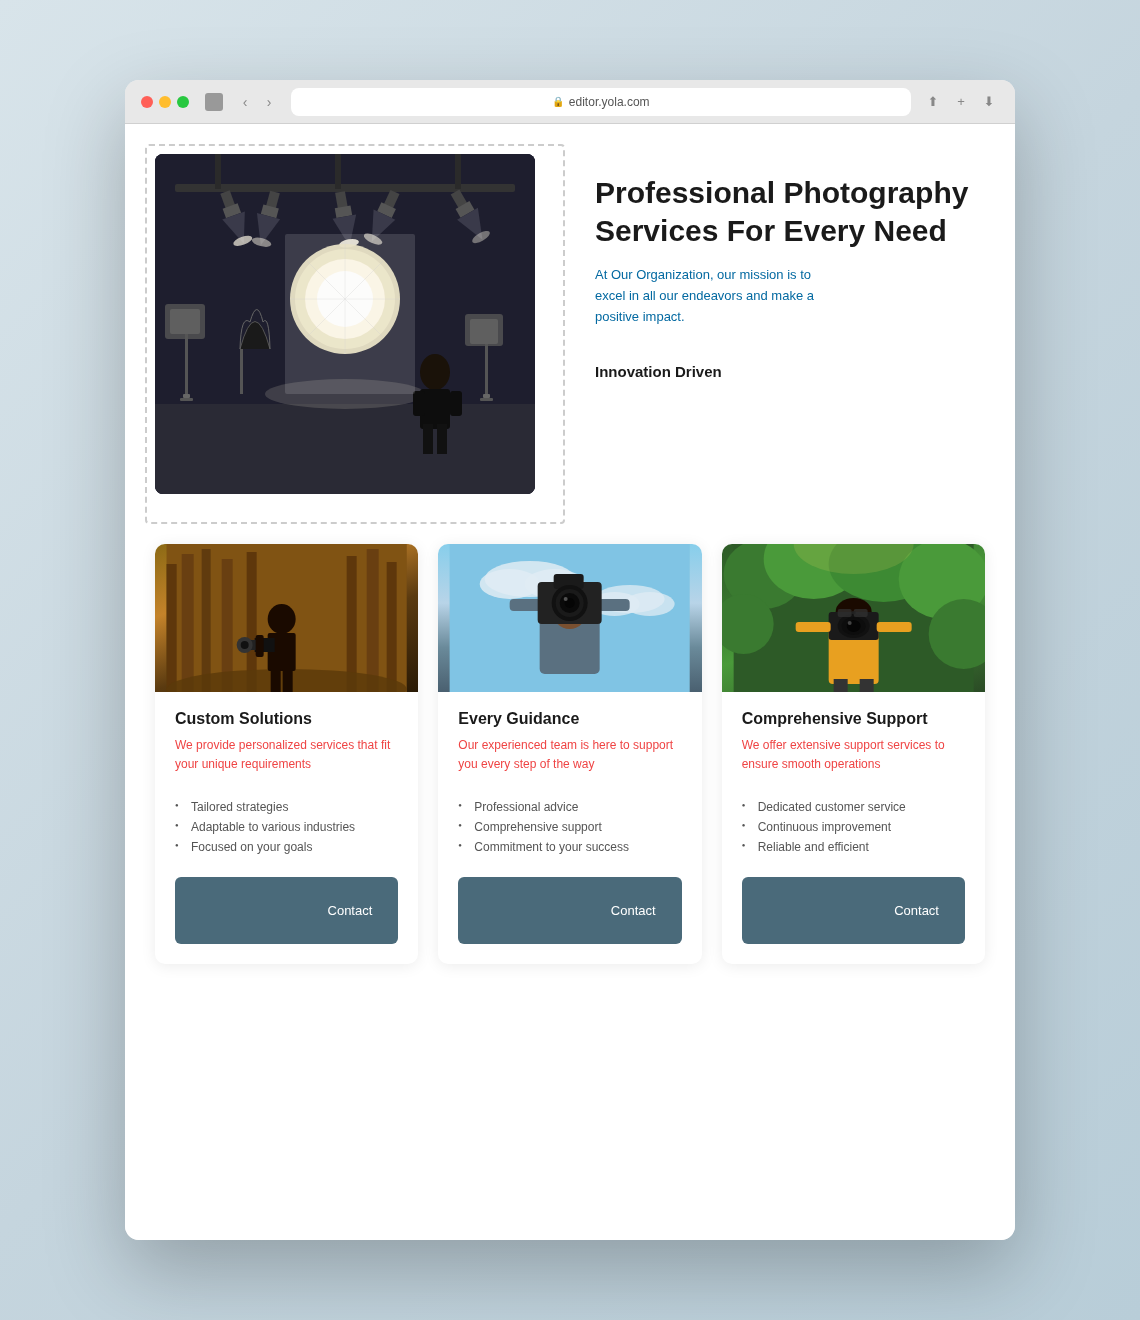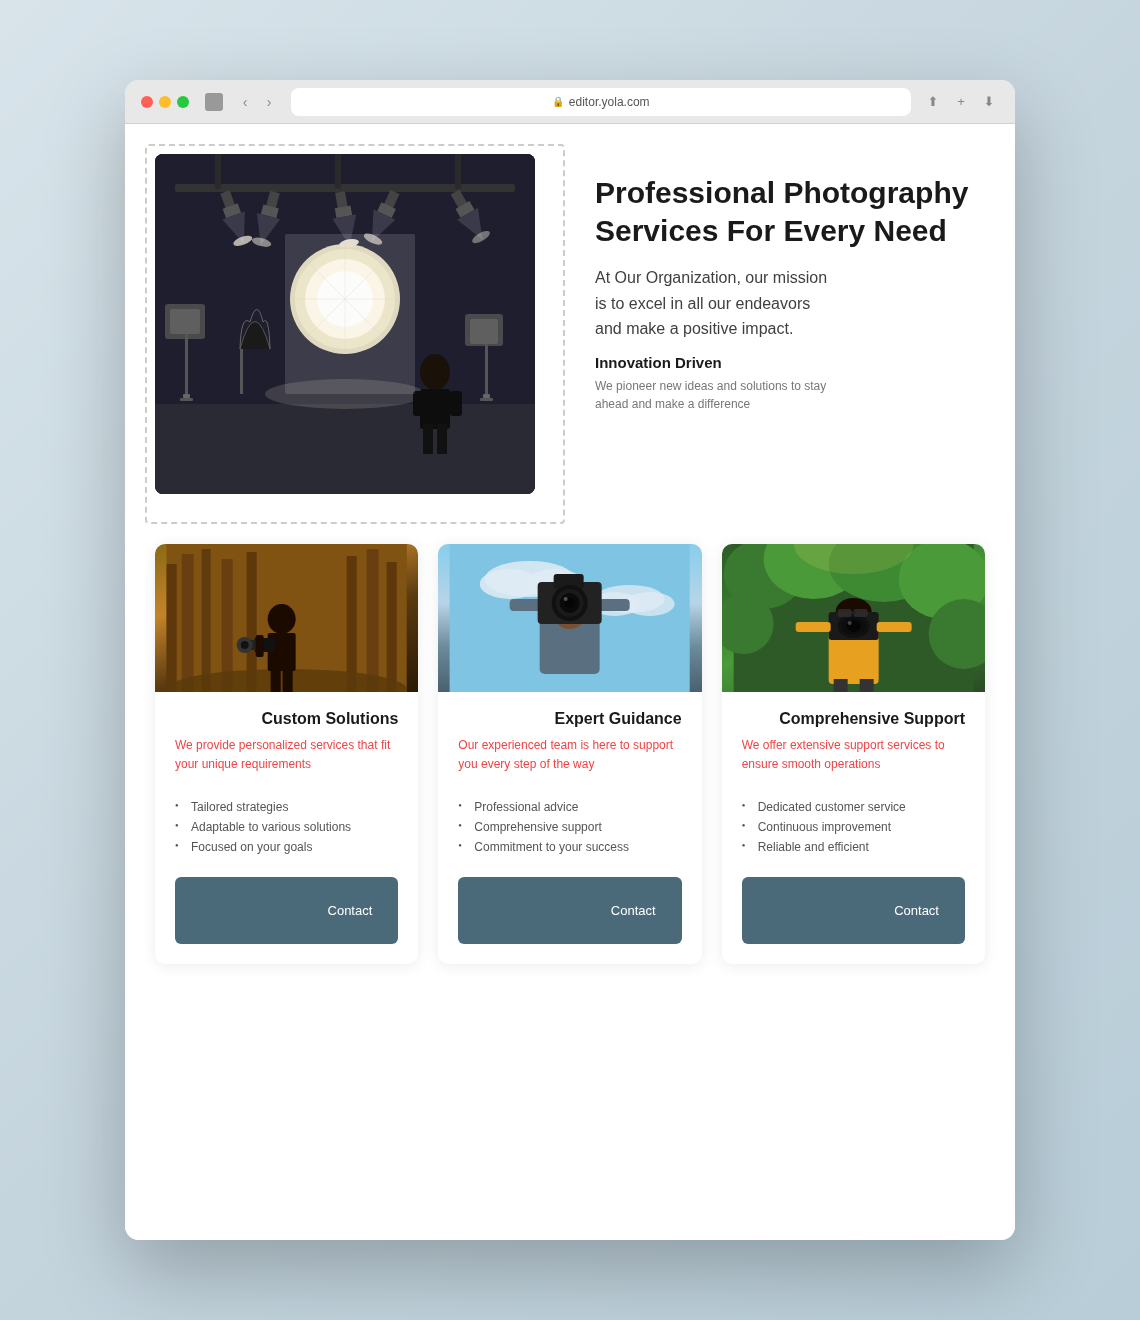--- a/index.html
+++ b/index.html
@@ -162,24 +162,24 @@
 
     .hero-title {
       font-size: 30px;
       font-weight: 800;
       color: #1a1a1a;
       line-height: 1.25;
       margin-bottom: 16px;
     }
 
     .hero-subtitle {
-      font-size: 16px;
-      color: #404040;
+      font-size: 13px;
+      color: #0369a1;
       line-height: 1.6;
-      margin-bottom: 12px;
+      margin-bottom: 36px;
       max-width: 240px;
     }
 
     .feature-block {
       margin-bottom: 20px;
     }
 
     .feature-title {
       font-size: 15px;
       font-weight: 700;
@@ -233,21 +233,20 @@
 
     .card-body {
       padding: 18px 20px 20px;
     }
 
     .card-title {
       font-size: 16px;
       font-weight: 700;
       color: #1a1a1a;
       margin-bottom: 8px;
-      text-align: right;
     }
 
     .card-desc {
       font-size: 12px;
       color: #ef4444;
       line-height: 1.55;
       margin-bottom: 16px;
     }
 
     .card-list {
@@ -414,21 +413,20 @@
         </div>
       </div>
 
       <div class="hero-text">
         <h1 class="hero-title">Professional Photography Services For Every Need</h1>
         <p class="hero-subtitle">At Our Organization, our mission is to excel in all our endeavors and make a positive impact.</p>
 
 
         <div class="feature-block">
           <div class="feature-title">Innovation Driven</div>
-          <div class="feature-desc">We pioneer new ideas and solutions to stay ahead and make a difference</div>
         </div>
       </div>
     </div>
 
     <div class="cards-section">
 
       <div class="card">
         <div class="card-image card-img-1">
           <svg width="100%" height="148" viewBox="0 0 240 148" xmlns="http://www.w3.org/2000/svg">
 
@@ -459,21 +457,21 @@
 
             <rect x="104" y="125" width="10" height="23" fill="#1a0a00"></rect>
             <rect x="116" y="125" width="10" height="23" fill="#1a0a00"></rect>
           </svg>
         </div>
         <div class="card-body">
           <div class="card-title">Custom Solutions</div>
           <p class="card-desc">We provide personalized services that fit your unique requirements</p>
           <ul class="card-list">
             <li>Tailored strategies</li>
-            <li>Adaptable to various solutions</li>
+            <li>Adaptable to various industries</li>
             <li>Focused on your goals</li>
           </ul>
           <button class="contact-btn">Contact</button>
         </div>
       </div>
 
       <div class="card">
         <div class="card-image card-img-2">
           <svg width="100%" height="148" viewBox="0 0 240 148" xmlns="http://www.w3.org/2000/svg">
 
@@ -499,21 +497,21 @@
             <rect x="104" y="30" width="30" height="15" fill="#1a1a1a" rx="3"></rect>
 
             <ellipse cx="120" cy="59" rx="18" ry="18" fill="#111"></ellipse>
             <ellipse cx="120" cy="59" rx="14" ry="14" fill="#1a1a1a"></ellipse>
             <ellipse cx="120" cy="59" rx="10" ry="10" fill="#0a0a0a"></ellipse>
             <ellipse cx="120" cy="59" rx="5" ry="5" fill="#050505"></ellipse>
             <ellipse cx="116" cy="55" rx="2" ry="2" fill="rgba(255,255,255,0.3)"></ellipse>
           </svg>
         </div>
         <div class="card-body">
-          <div class="card-title">Expert Guidance</div>
+          <div class="card-title">Every Guidance</div>
           <p class="card-desc">Our experienced team is here to support you every step of the way</p>
           <ul class="card-list">
             <li>Professional advice</li>
             <li>Comprehensive support</li>
             <li>Commitment to your success</li>
           </ul>
           <button class="contact-btn">Contact</button>
         </div>
       </div>
 

